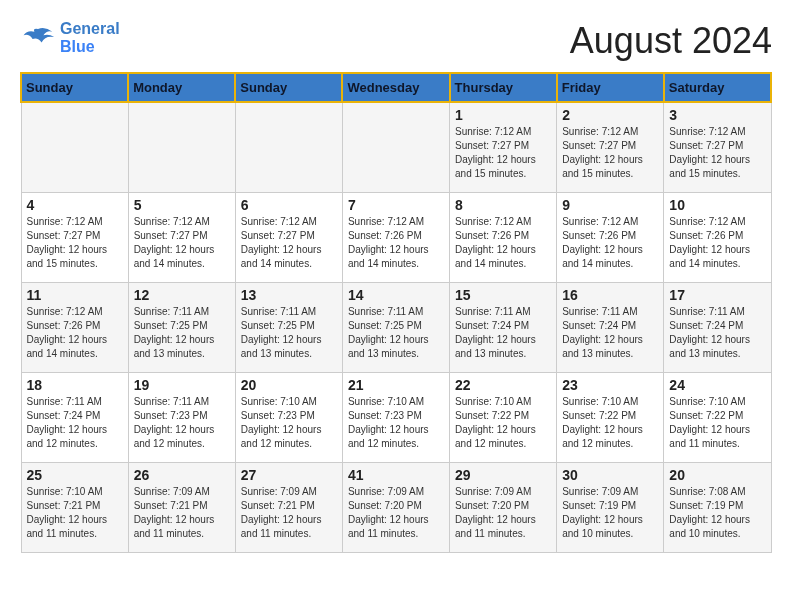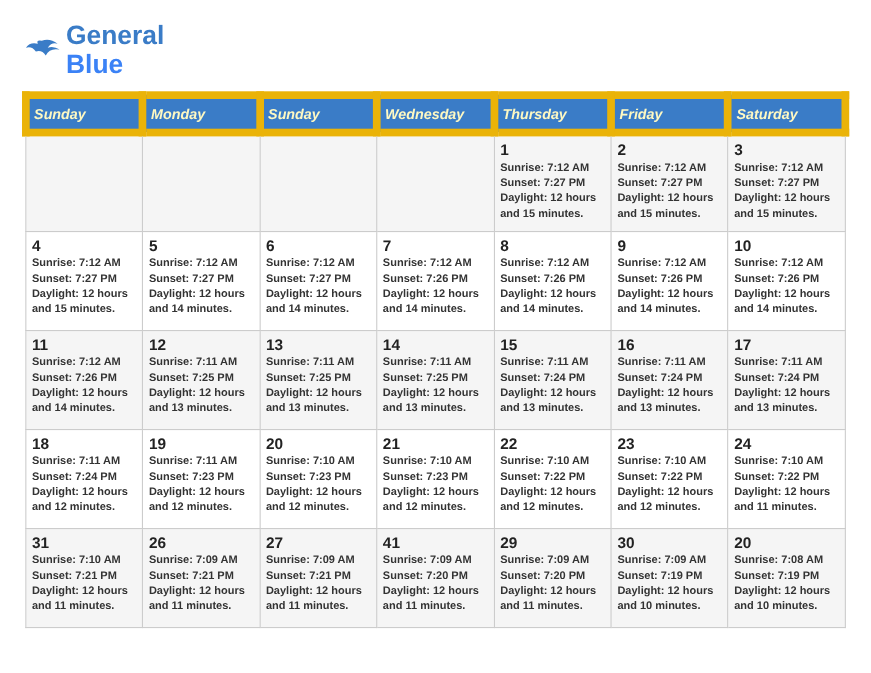--- a/index.html
+++ b/index.html
@@ -15,21 +15,21 @@
       justify-content: space-between;
       align-items: flex-start;
       margin-bottom: 10px;
     }
     .logo {
       display: flex;
       align-items: center;
       gap: 4px;
     }
     .logo-text {
-      font-size: 24px;
+      font-size: 16px;
       font-weight: bold;
       color: #333;
       line-height: 1.1;
     }
     .logo-text span {
       color: #3a7cc7;
     }
     .logo-bird {
       width: 36px;
       height: 28px;
@@ -46,27 +46,26 @@
       font-size: 16px;
       color: #555;
     }
     table {
       width: 100%;
       border-collapse: collapse;
       font-size: 11px;
     }
     thead tr th {
       background-color: #3a7cc7;
-      color: #fef9c3;
+      color: #0f172a;
       padding: 6px 4px;
       text-align: left;
       font-size: 13px;
       font-weight: 600;
-      border: 7px solid #eab308;
-      font-style: italic;
+      border: 2px solid #eab308;
     }
     tbody tr td {
       border: 1px solid #ccc;
       vertical-align: top;
       padding: 4px 5px;
       width: 107px;
       min-height: 80px;
       height: 90px;
     }
     tbody tr:nth-child(odd) td {
@@ -79,40 +78,40 @@
       font-size: 14px;
       font-weight: bold;
       color: #222;
       display: block;
       margin-bottom: 2px;
     }
     .day-info {
       font-size: 10px;
       color: #333;
       line-height: 1.4;
-      font-weight: bold;
     }
     td.empty {
       background-color: #fff;
     }
   </style>
 </head>
 <body>
 
 <div class="header">
   <div class="logo">
     <svg class="logo-bird" viewBox="0 0 40 30" xmlns="http://www.w3.org/2000/svg">
       <path d="M20,5 Q28,2 36,8 Q30,6 26,12 Q32,10 38,14 Q28,12 24,20 Q20,14 14,16 Q10,10 4,12 Q8,6 16,8 Q14,4 20,5Z" fill="#3a7cc7"></path>
     </svg>
     <div class="logo-text">
       <div><span>General</span></div>
       <div style="color:#3b82f6;">Blue</div>
     </div>
   </div>
   <div class="title-block">
+    <div class="month-year">August 2024</div>
   </div>
 </div>
 
 <table>
   <thead>
     <tr>
     <th>Sunday</th>
         <th>Monday</th>
         <th>Sunday</th>
         <th>Wednesday</th>
@@ -297,21 +296,21 @@
         <td>
           <span class="day-number">24</span>
           <div class="day-info" style="white-space: pre-line;">Sunrise: 7:10 AM
 Sunset: 7:22 PM
 Daylight: 12 hours
 and 11 minutes.</div>
         </td>
       </tr>
       <tr>
         <td>
-          <span class="day-number">31</span>
+          <span class="day-number">25</span>
           <div class="day-info" style="white-space: pre-line;">Sunrise: 7:10 AM
 Sunset: 7:21 PM
 Daylight: 12 hours
 and 11 minutes.</div>
         </td>
         <td>
           <span class="day-number">26</span>
           <div class="day-info" style="white-space: pre-line;">Sunrise: 7:09 AM
 Sunset: 7:21 PM
 Daylight: 12 hours

